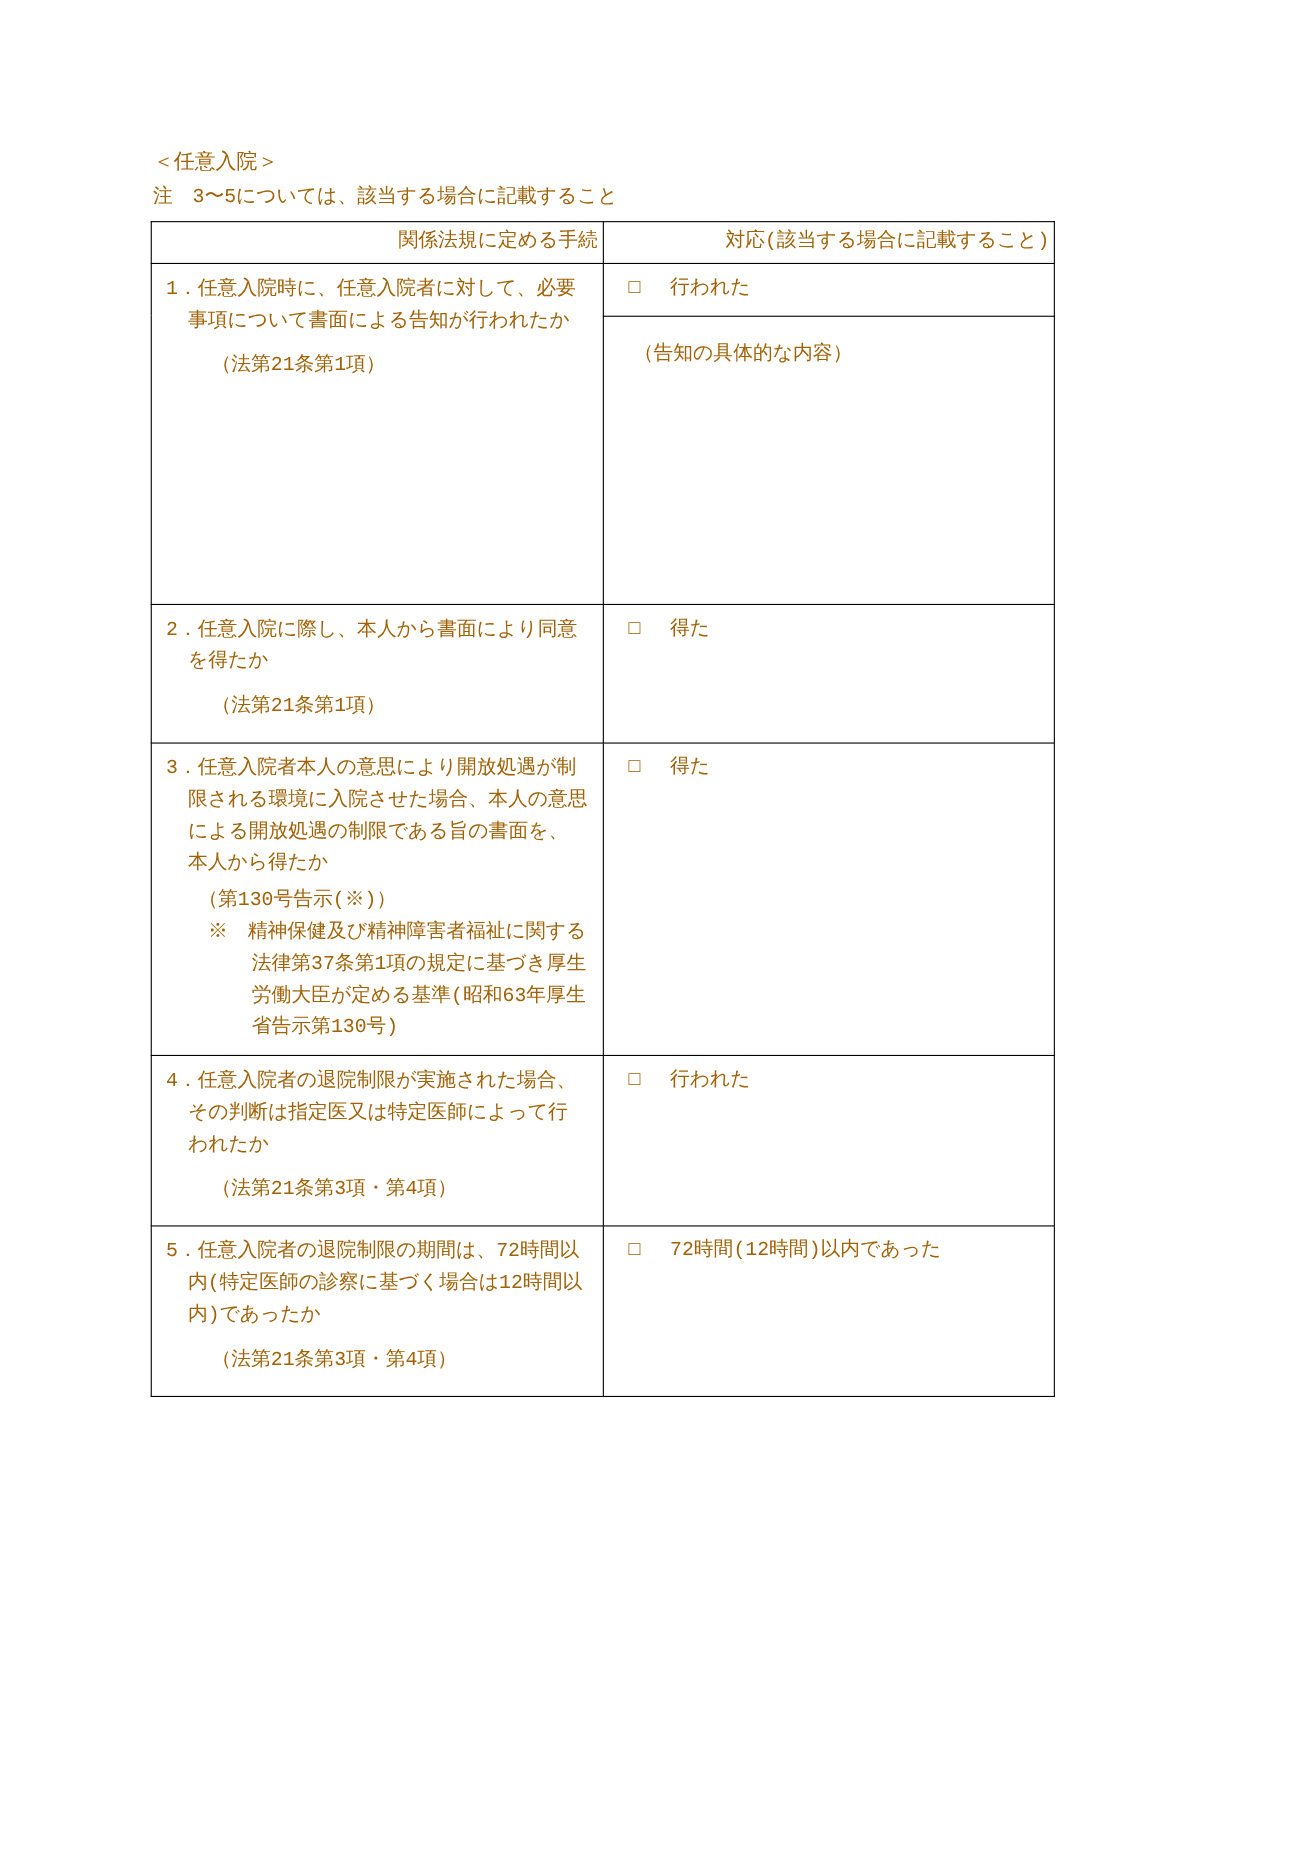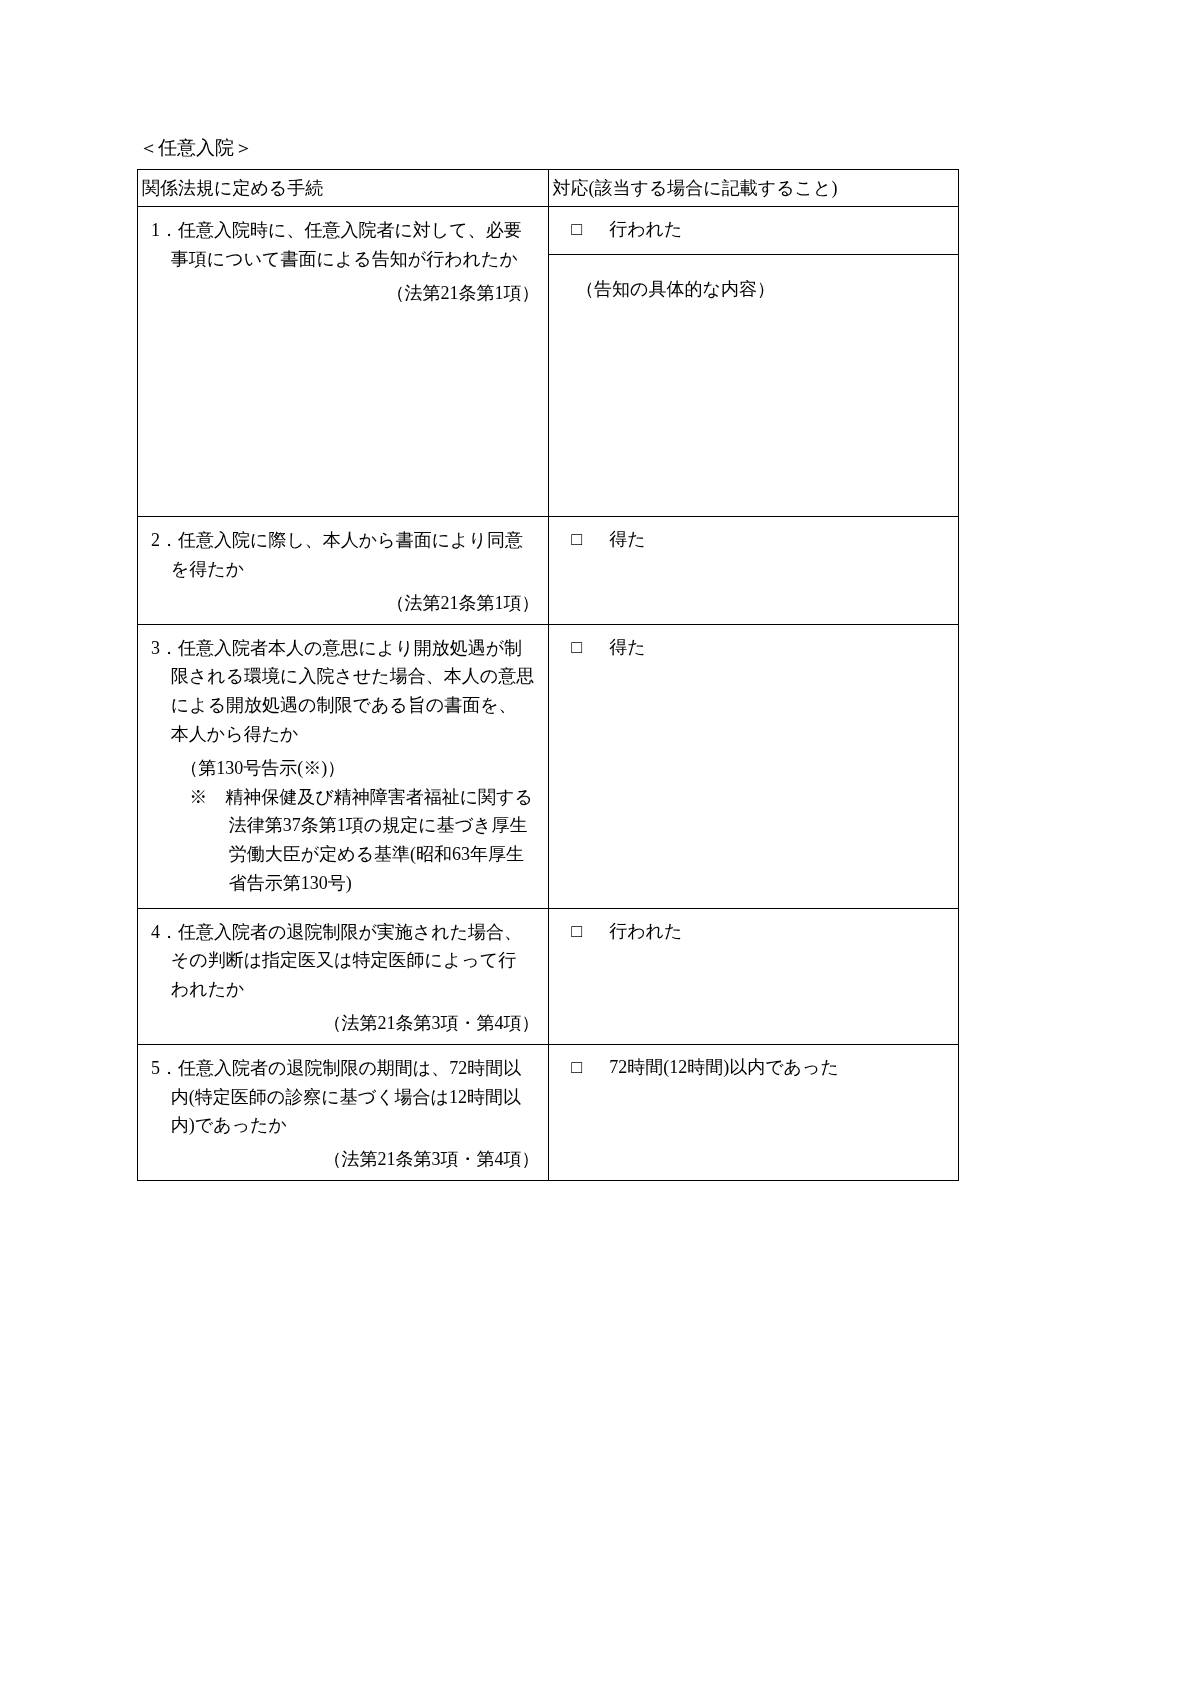--- a/index.html
+++ b/index.html
@@ -5,22 +5,22 @@
   html, body {
     margin: 0;
     padding: 0;
     background: #ffffff;
   }
   .page {
     position: relative;
     width: 1181px;
     height: 1448px;
     background: #ffffff;
-    font-family: Liberation Serif, serif;
-    color: #000000;
+    font-family: Liberation Mono, monospace;
+    color: #a16207;
     overflow: hidden;
   }
   .content {
     position: absolute;
     left: 137px;
     top: 136px;
     width: 824px;
   }
   .doc-title {
     font-size: 19px;
@@ -43,33 +43,32 @@
   .proc-table col.c-right { width: 50%; }
   .proc-table th,
   .proc-table td {
     border: 1px solid #000000;
     vertical-align: top;
     padding: 4px 8px 6px 8px;
     font-weight: normal;
     line-height: 1.6;
   }
   .proc-table th {
-    text-align: left;
+    text-align: right;
     padding: 4px 4px;
   }
   
   .q {
     padding-left: 1.1em;
     text-indent: -1.1em;
     margin: 5px;
   }
   .law {
     padding-left: 1.9em;
-    margin: 0;
-    text-align: right;
+    margin: 12px;
   }
   .note-law {
     padding-left: 1.9em;
     margin: 0;
   }
   .asterisk-note {
     padding-left: 4.6em;
     text-indent: -2.2em;
     margin: 0;
   }
@@ -101,20 +100,21 @@
   .h-r4          { height: 125px; }
   .h-r5          { height: 130px; }
 </style>
 </head>
 <body>
 
 <div class="page">
   <div class="content">
 
     <div class="doc-title">＜任意入院＞</div>
+    <div class="doc-note">注　3〜5については、該当する場合に記載すること</div>
 
     <table class="proc-table">
       <colgroup>
         <col class="c-left">
         <col class="c-right">
       </colgroup>
 
       <tbody>
           <tr class="h-header">
         <th>関係法規に定める手続</th>

